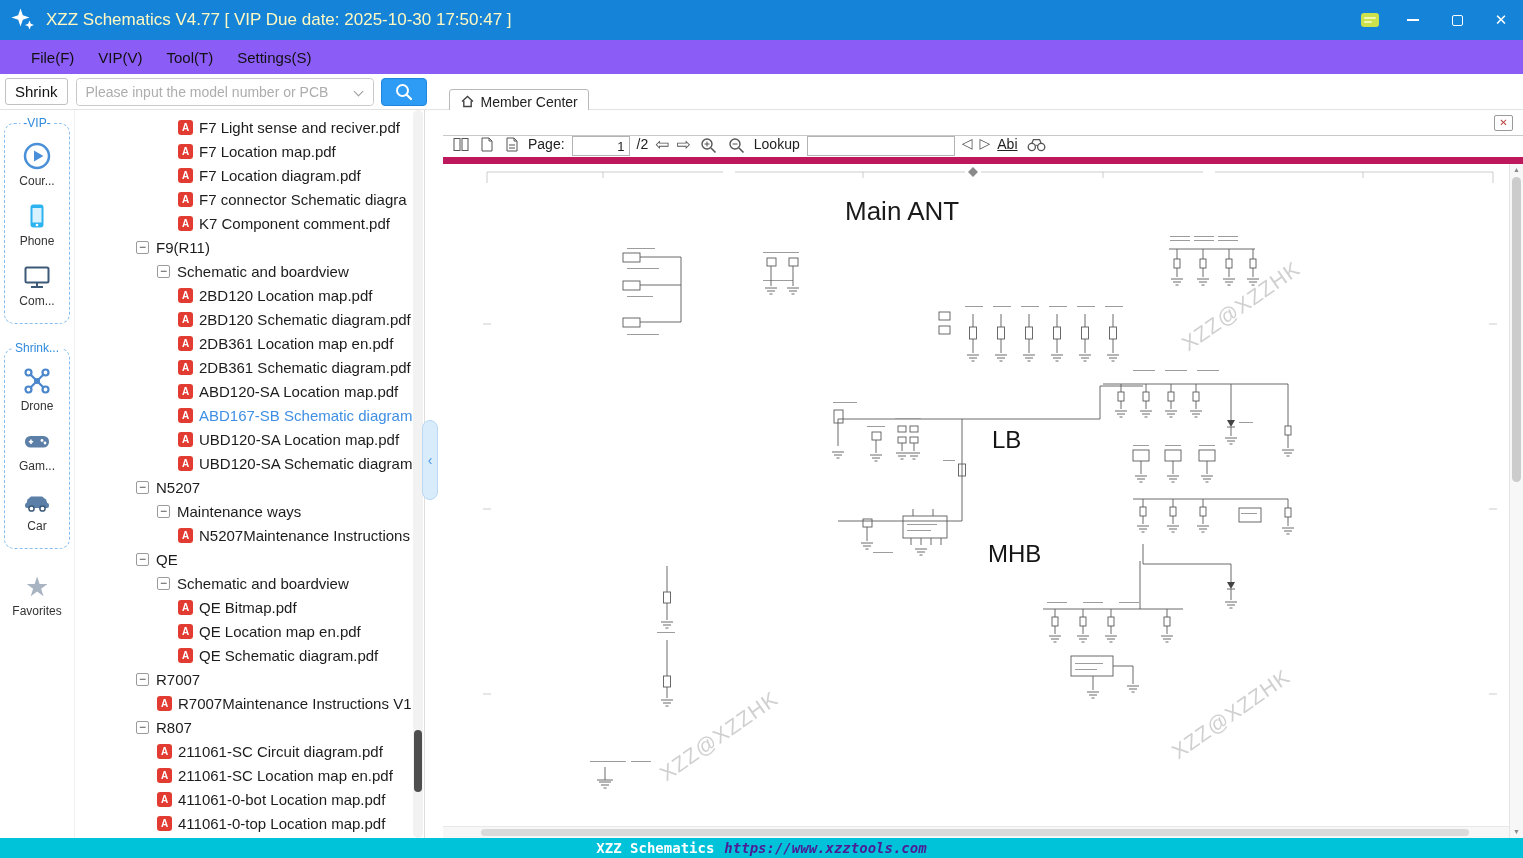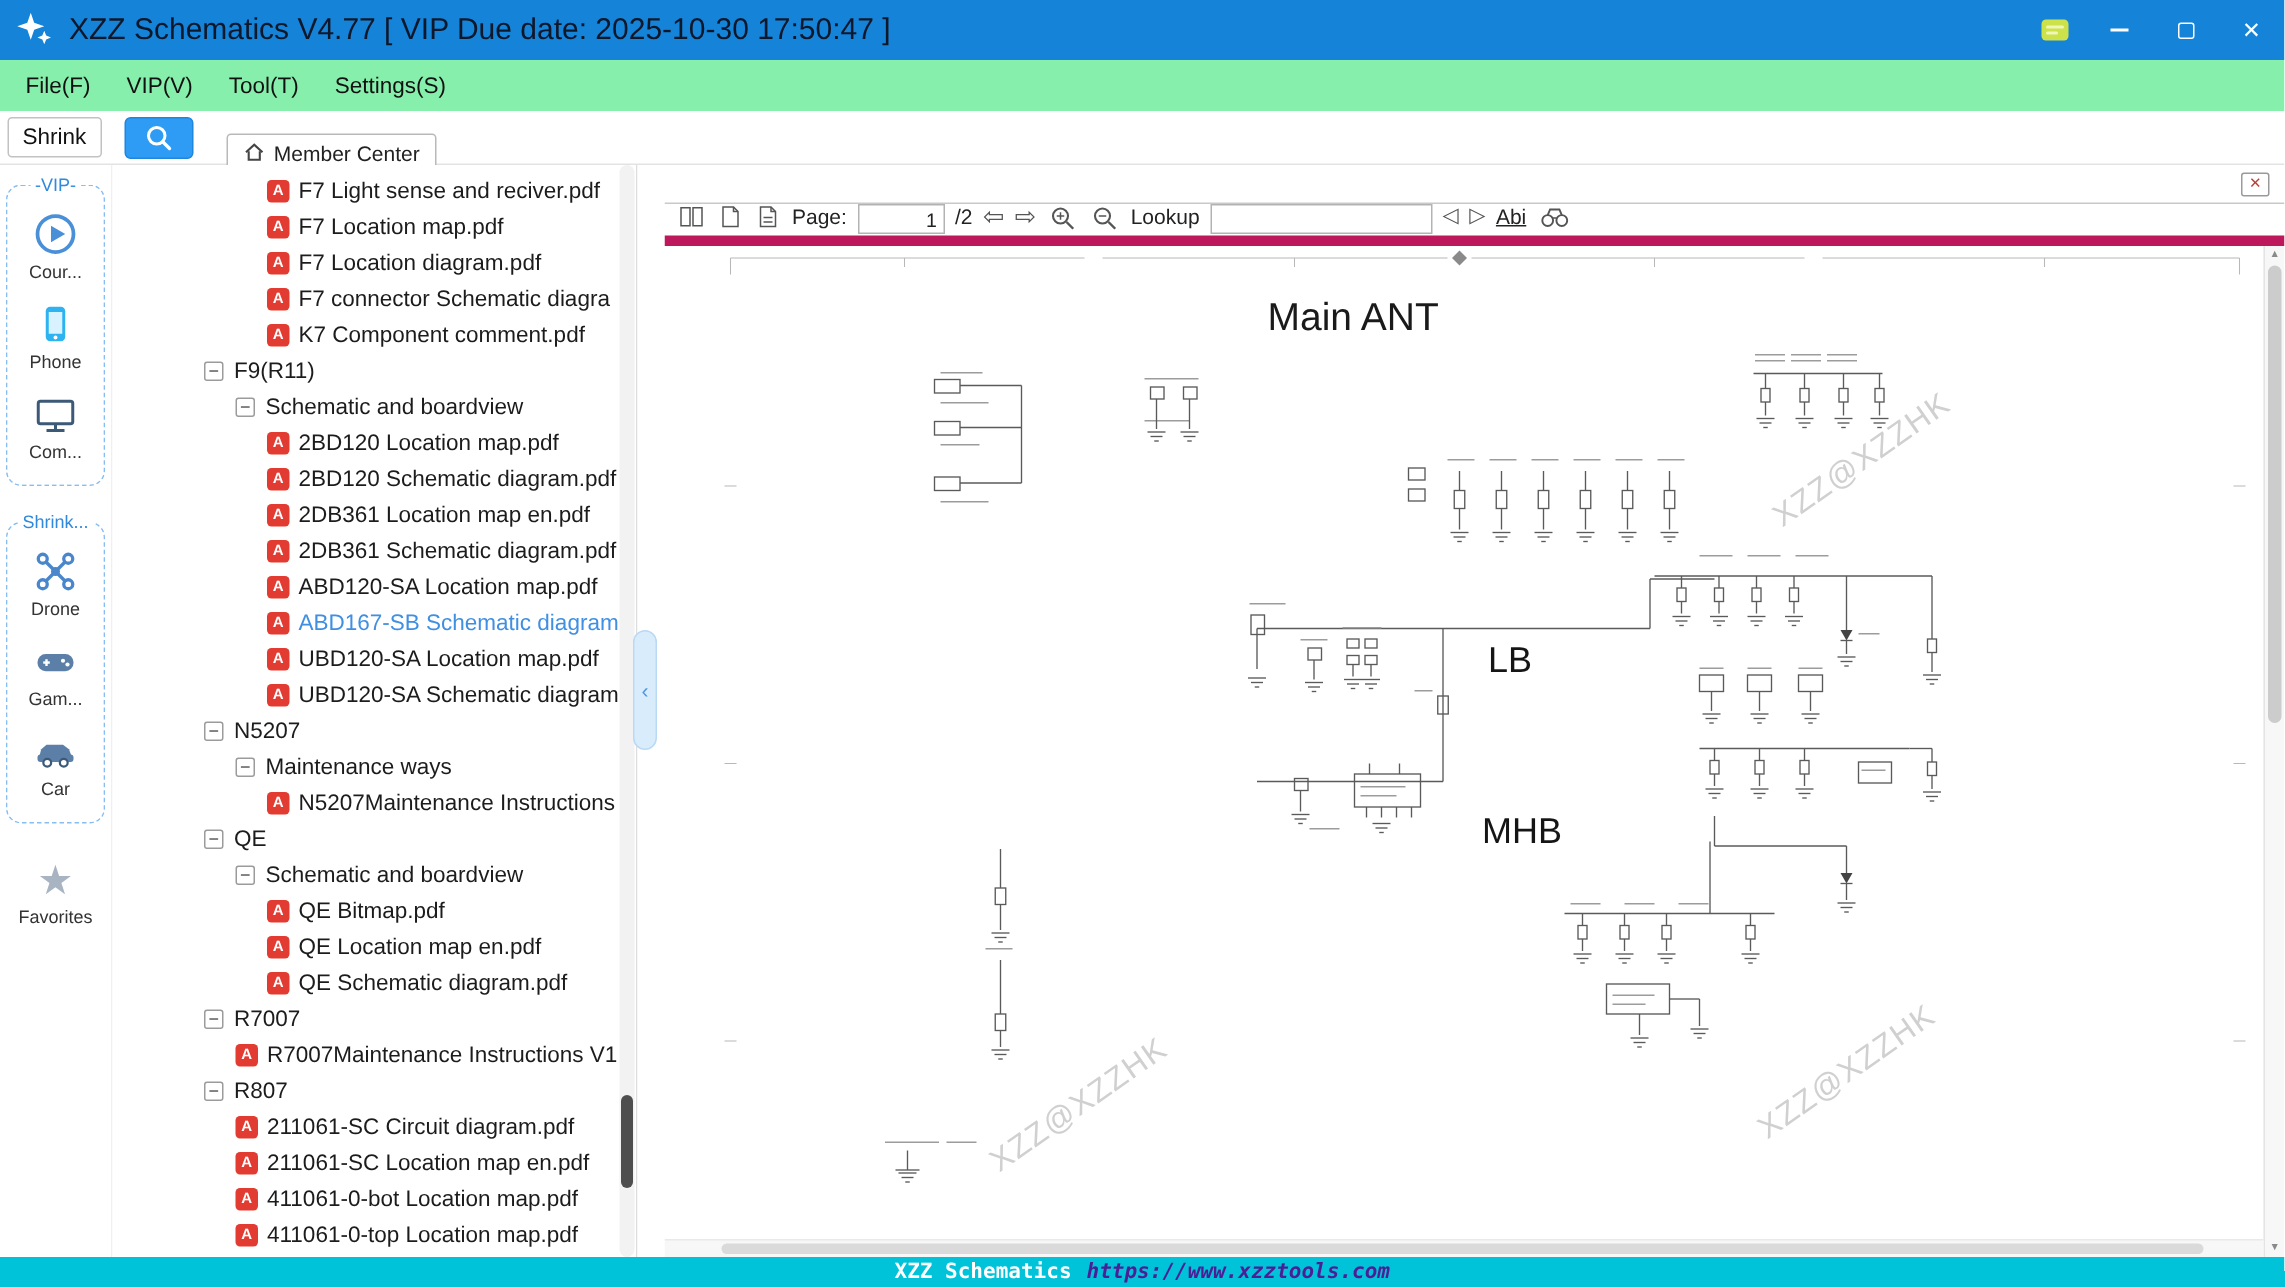--- a/index.html
+++ b/index.html
@@ -2,29 +2,29 @@
 <html><head>
 <meta charset="utf-8">
 <style>
   * { margin:0; padding:0; box-sizing:border-box; }
   html,body { width:1523px; height:858px; overflow:hidden; background:#fff;
     font-family:"Liberation Sans",sans-serif; font-size:14px; color:#222; }
 
   
   .titlebar { height:40px; background:#1583d7; display:flex; align-items:center; padding-left:10px; }
   .app-icon { width:26px; height:26px; margin-right:10px; display:flex; flex:none; }
-  .title-text { color:#0f172a; font-size:20px; white-space:nowrap; }
+  .title-text { color:#fef9c3; font-size:17px; white-space:nowrap; }
   .tb-controls { margin-left:auto; display:flex; align-items:center; height:100%; }
   .vip-ic { width:42px; display:flex; justify-content:center; align-items:center; cursor:pointer; }
   .wbtn { width:44px; height:100%; display:flex; align-items:center; justify-content:center; color:#fff; font-size:15px; cursor:pointer; }
   .min-glyph { width:12px; height:2px; background:#fff; display:block; }
   .max-glyph { width:11px; height:11px; border:1.5px solid #fff; border-radius:2px; display:block; }
 
   
-  .menubar { height:34px; display:flex; align-items:center; padding-left:5px; background:#86efac; }
+  .menubar { height:34px; display:flex; align-items:center; padding-left:19px; background:#8b5cf6; }
   .menu-item { padding:0 12px; font-size:15px; color:#111; cursor:default; }
 
   
   .topbar { height:36px; display:flex; align-items:center; padding-left:5px; border-bottom:1px solid #e3e3e3; background:#fff; }
   .shrink-btn { height:27px; padding:0 9px; background:#fff; border:1px solid #c2c2c2; border-radius:3px;
     font-size:15px; color:#111; margin-right:8px; cursor:pointer; font-family:inherit; }
   .search-wrap { position:relative; width:298px; height:28px; border:1px solid #c9c9c9; border-radius:4px; display:flex; align-items:center; background:#fff; }
   .search-input { border:none; outline:none; flex:1; height:100%; padding:0 26px 0 9px; font-size:14px; color:#333; font-family:inherit; border-radius:4px; }
   .search-input::placeholder { color:#adadad; }
   .search-caret { position:absolute; right:11px; top:9px; width:7px; height:7px;
@@ -132,20 +132,24 @@
 
 <div class="menubar">
     <span class="menu-item">File(F)</span>
     <span class="menu-item">VIP(V)</span>
     <span class="menu-item">Tool(T)</span>
     <span class="menu-item">Settings(S)</span>
   </div>
 
 <div class="topbar">
   <button class="shrink-btn">Shrink</button>
+  <div class="search-wrap">
+    <input class="search-input" placeholder="Please input the model number or PCB" style="">
+    <span class="search-caret"></span>
+  </div>
   <button class="search-btn">
     <span style="display:flex;">
       <svg width="20" height="20" viewBox="0 0 20 20">
         <circle cx="8.5" cy="8.5" r="5.5" fill="none" stroke="#fff" stroke-width="2"></circle>
         <line x1="12.5" y1="12.5" x2="17" y2="17" stroke="#fff" stroke-width="2.2" stroke-linecap="round"></line>
       </svg>
     </span>
   </button>
   <button class="member-btn">
     <span style="display:flex;">

